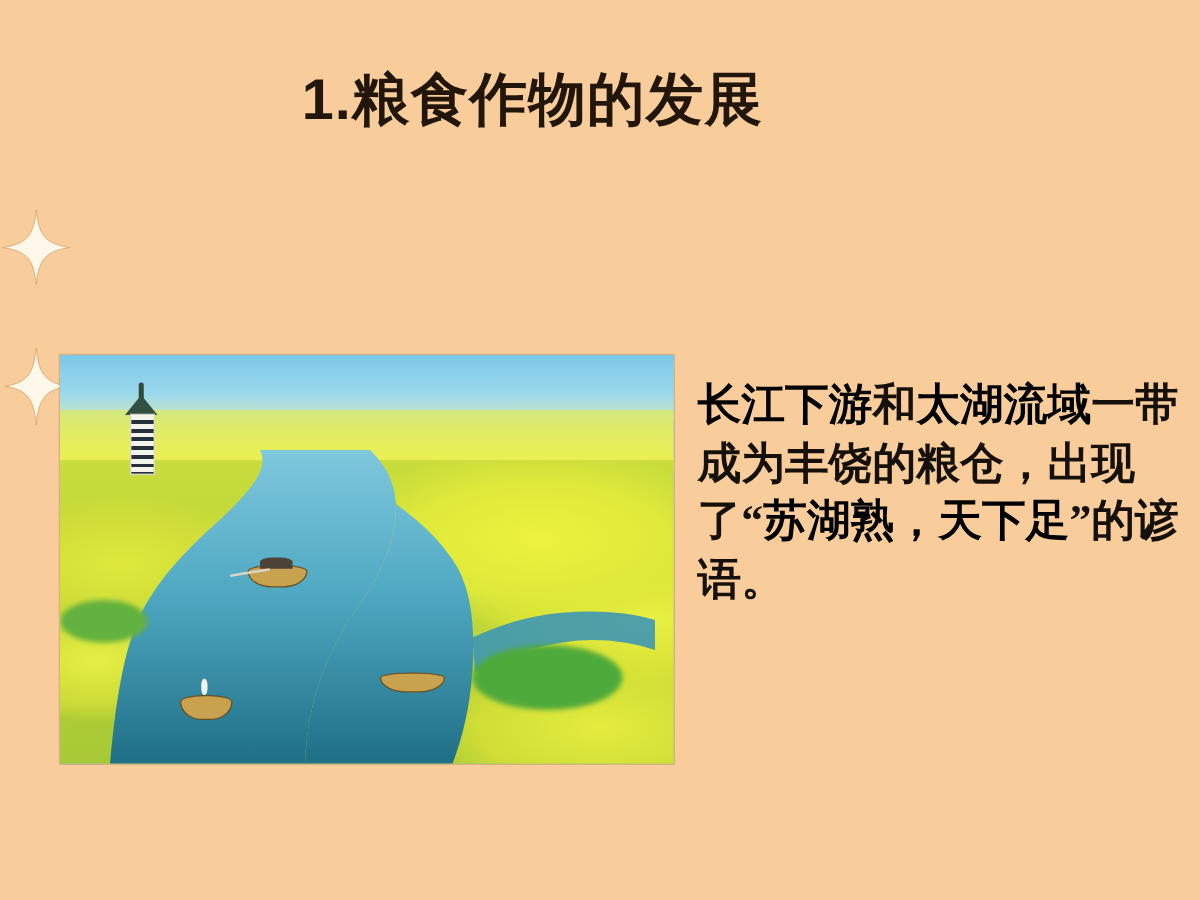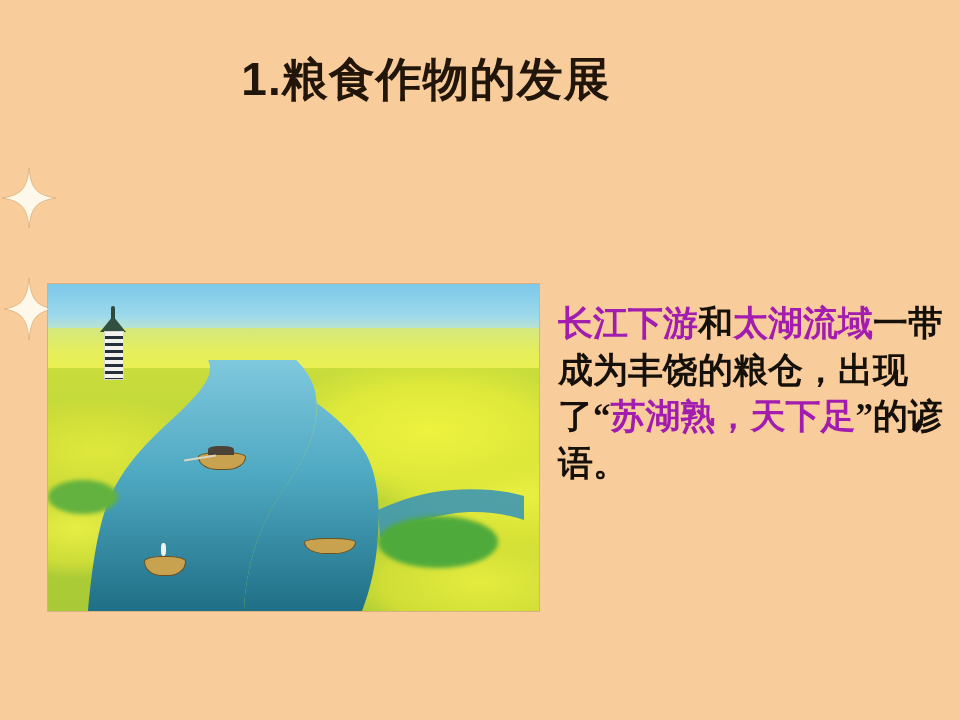--- a/index.html
+++ b/index.html
@@ -187,21 +187,21 @@
     position: absolute;
     left: 558px;
     top: 301px;
     width: 392px;
     font-size: 35px;
     font-weight: bold;
     color: #15100a;
     line-height: 1.33;
     letter-spacing: 0px;
   }
-  .paragraph .red { color: #a21caf; }
+  .paragraph .red { color: #000000; }
 </style>
 </head>
 <body>
 
 <div class="slide">
 
   <div class="title">
     <span class="num">1.</span><span>粮食作物的发展</span>
   </div>
 

